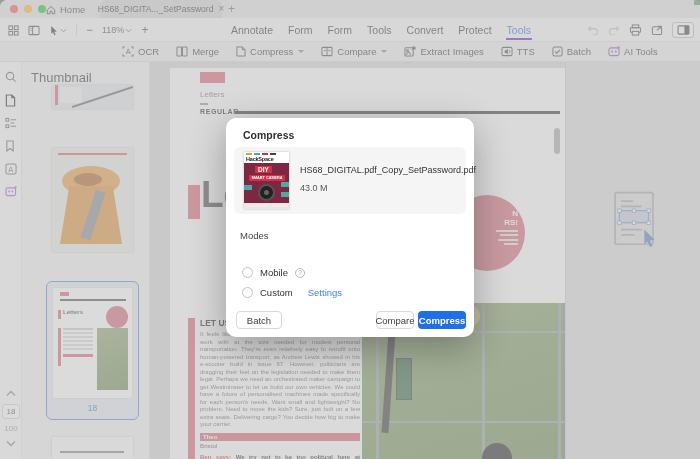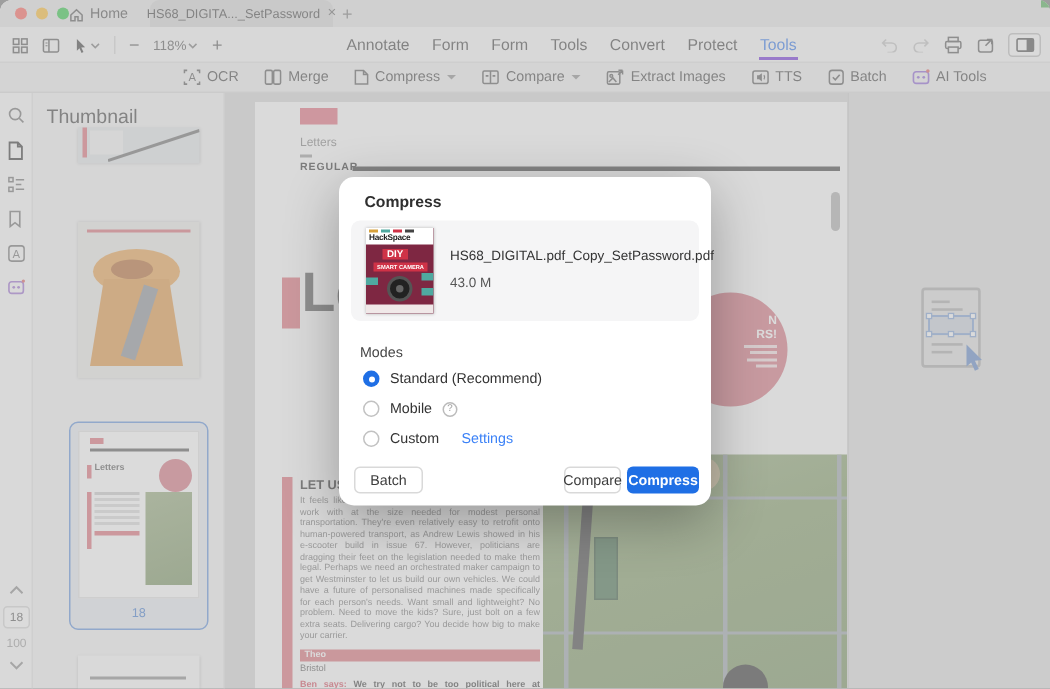--- a/index.html
+++ b/index.html
@@ -515,24 +515,20 @@
         <span class="cover-chip" style="right:0;top:40px;"></span>
         <div class="cover-lens"></div>
         <div class="cover-bottom"></div>
       </div>
       <div class="file-name">HS68_DIGITAL.pdf_Copy_SetPassword.pdf</div>
       <div class="file-size">43.0 M</div>
     </div>
 
     <div class="modes-label">Modes</div>
 
-    <div class="opt" style="top:129px;">
-      <span class="radio on"></span>
-      <span class="opt-label">Standard (Recommend)</span>
-    </div>
     <div class="opt" style="top:149px;">
       <span class="radio"></span>
       <span class="opt-label">Mobile</span>
       <span class="info-circ">?</span>
     </div>
     <div class="opt" style="top:169px;">
       <span class="radio"></span>
       <span class="opt-label">Custom</span>
       <span class="link">Settings</span>
     </div>

